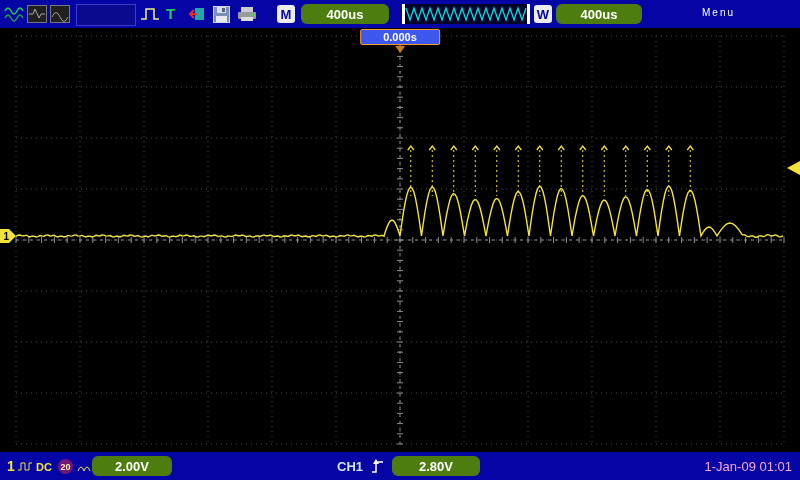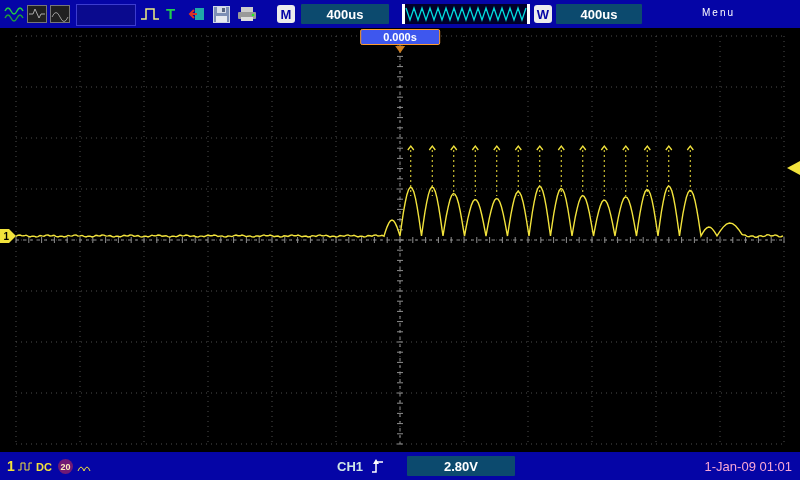--- a/index.html
+++ b/index.html
@@ -4,21 +4,21 @@
 <style>
   html,body{margin:0;padding:0}
   body{width:800px;height:480px;background:#000;position:relative;overflow:hidden;
        font-family:"Liberation Sans",sans-serif}
   .bar{position:absolute;left:0;width:800px;height:28px;background:#0505a6}
   #topbar{top:0}
   #bottombar{top:452px}
   #scope{position:absolute;top:28px;left:0;width:800px;height:424px;background:#000}
   .abs{position:absolute}
   .ticon{position:absolute;top:4px;width:20px;height:20px;display:flex;align-items:center;justify-content:center}
-  .pill{position:absolute;top:4px;height:20px;border-radius:1px;background:#0c4a6e;color:#fff;
+  .pill{position:absolute;top:4px;height:20px;border-radius:6px;background:#4d7c0f;color:#fff;
         font:bold 13px "Liberation Sans",sans-serif;display:flex;align-items:center;justify-content:center}
   .lbadge{position:absolute;top:5px;width:18px;height:18px;border-radius:3px;background:#ececec;color:#0505a6;
         font:bold 13px "Liberation Sans",sans-serif;display:flex;align-items:center;justify-content:center}
   #menu-label{position:absolute;top:7px;left:702px;color:#fff;font-size:10px;letter-spacing:2px}
   #t-indicator{position:absolute;top:5px;left:166px;color:#21cc4e;font:bold 15px "Liberation Sans",sans-serif}
   #empty-slot{position:absolute;top:4px;left:76px;width:58px;height:20px;background:#0a0a8e;border:1px solid #3c3ccf}
   #mem-strip{position:absolute;top:4px;left:402px;width:128px;height:20px;background:#00002a}
   .trig-tag{position:absolute;left:400px;top:1px;transform:translateX(-50%);background:#3e57ee;
         border:1px solid #ff9d2e;color:#fff;font:bold 11px "Liberation Sans",sans-serif;
         padding:1px 22px;border-radius:2px;z-index:3}
@@ -272,20 +272,21 @@
 <footer id="bottombar" class="bar">
   <span id="ch-num" class="ytxt">1</span>
   <svg class="abs" style="left:17px;top:8px" width="16" height="12">
     <path d="M1,10 h3 v-7 h4 v7 h4 v-7 h3" fill="none" stroke="#f2e33c"></path>
   </svg>
   <span id="coupling-label" class="ytxt">DC</span>
   <span id="bw-badge">20</span>
   <svg class="abs" style="left:77px;top:11px" width="15" height="9">
     <path d="M1,8 Q4,0 7,8 Q10,0 13,8" fill="none" stroke="#f2e33c"></path>
   </svg>
+  <span class="pill" style="left:92px;width:80px">2.00V</span>
   <span id="trig-src">CH1</span>
   <svg class="abs" style="left:371px;top:5px" width="13" height="18">
     <path d="M1,15 h4 v-10 h7" fill="none" stroke="#ffffff" stroke-width="1.5"></path>
     <path d="M5,2 l-3,5 h6 z" fill="#ffffff"></path>
   </svg>
-  <span class="pill" style="left:407px;width:108px">2.80V</span>
+  <span class="pill" style="left:392px;width:88px">2.80V</span>
   <span id="datetime">1-Jan-09 01:01</span>
 </footer>
 
 </body></html>

